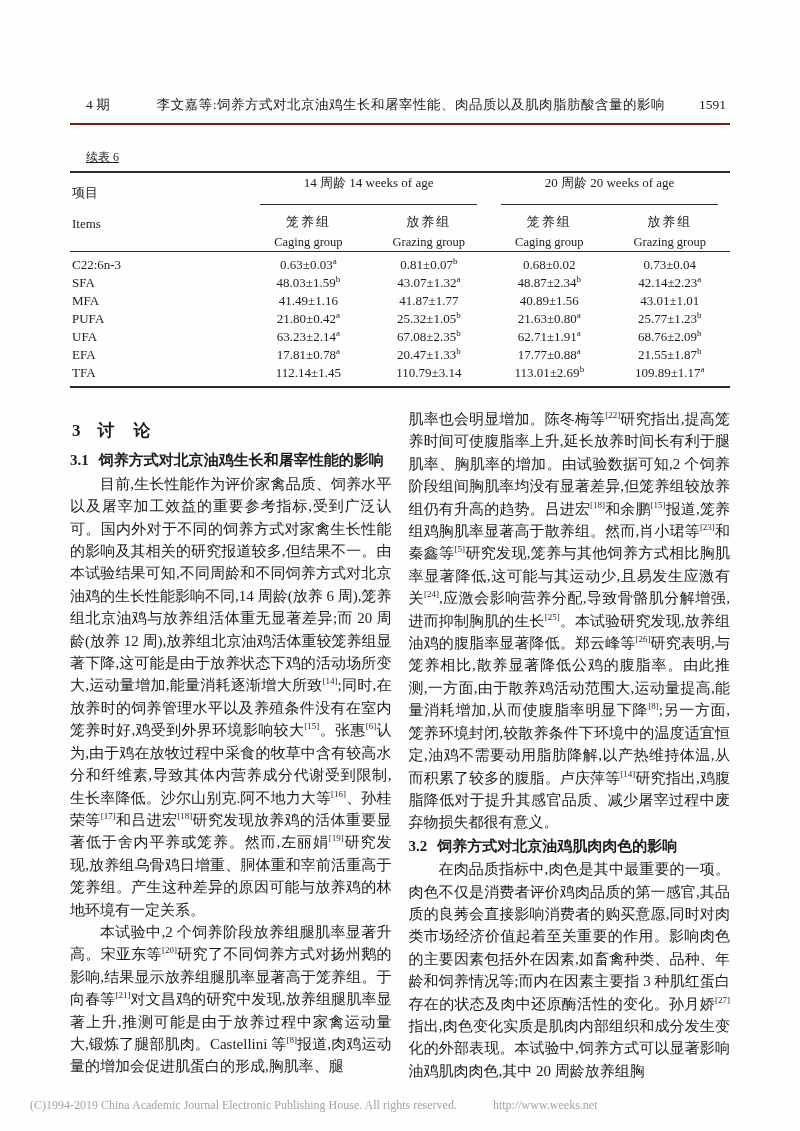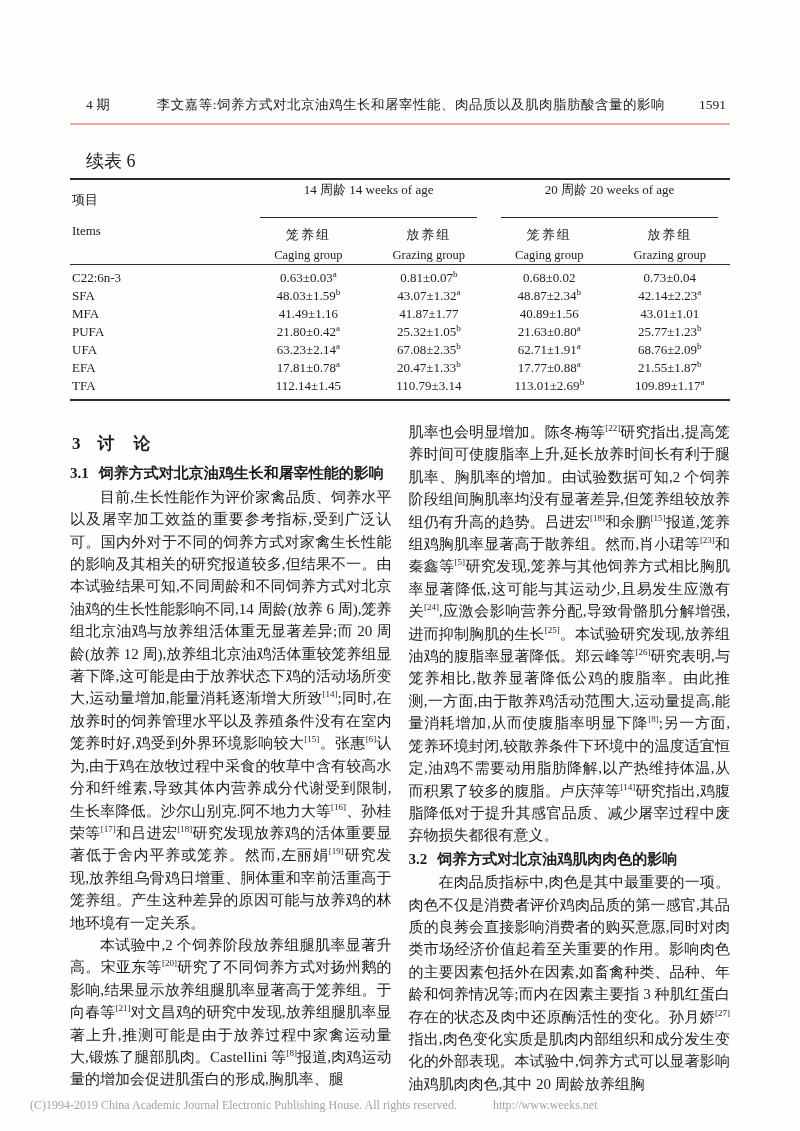--- a/index.html
+++ b/index.html
@@ -11,50 +11,50 @@
     background:#fefefe;
     font-family:"Liberation Serif","DejaVu Serif",serif;
     color:#1c1c1c;
     overflow:hidden;
   }
   .content { padding:96px 70px 0 70px; }
 
   
   .running-head {
     display:flex; align-items:baseline;
-    border-bottom:2px solid #fca5a5;
+    border-bottom:2px solid #7f1d1d;
     padding:0 4px 9px 16px;
     font-size:13.5px;
   }
   .running-head .issue { width:70px; }
   .running-head .rh-title { flex:1; text-align:center; letter-spacing:.5px; }
   .running-head .page-no { width:60px; text-align:right; font-family:"Liberation Serif",serif; }
 
   
-  .table-caption { margin:24px 0 5px 16px; font-size:18px; }
+  .table-caption { margin:24px 0 5px 16px; font-size:12px;text-decoration:underline; }
   table.data-table {
     width:100%;
     border-collapse:collapse;
     border-top:2.5px solid #2b2b2b;
     border-bottom:2.5px solid #2b2b2b;
     font-size:13px;
   }
   table.data-table td { padding:1px 2px; }
   .items-head {
     width:27%;
     text-align:left; vertical-align:top;
     border-bottom:1.5px solid #2b2b2b;
     margin-top:32px;
   }
   .items-head .zh { padding-top:10px; }
   .items-head .en { padding:14px 0 8px 0; }
   .group-head { padding:6px 0 0 0; }
   .group-inner {
     text-align:center;
-    padding-bottom:18px;
+    padding-bottom:12px;
     margin:0 10px;
     border-bottom:1px solid #2b2b2b;
   }
   .sub-head {
     text-align:center;
     border-bottom:1.5px solid #2b2b2b;
     padding-bottom:8px;
   }
   .sub-head .zh { padding:6px 0 4px 0; letter-spacing:2px; }
   .sub-head .en { font-size:12.5px; }

